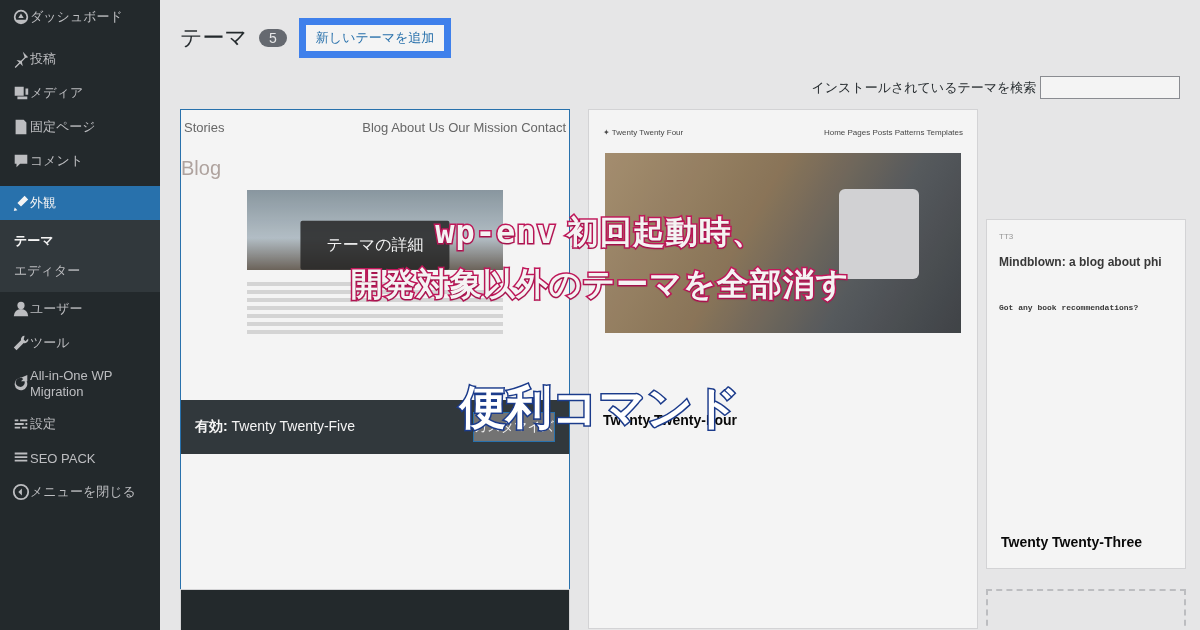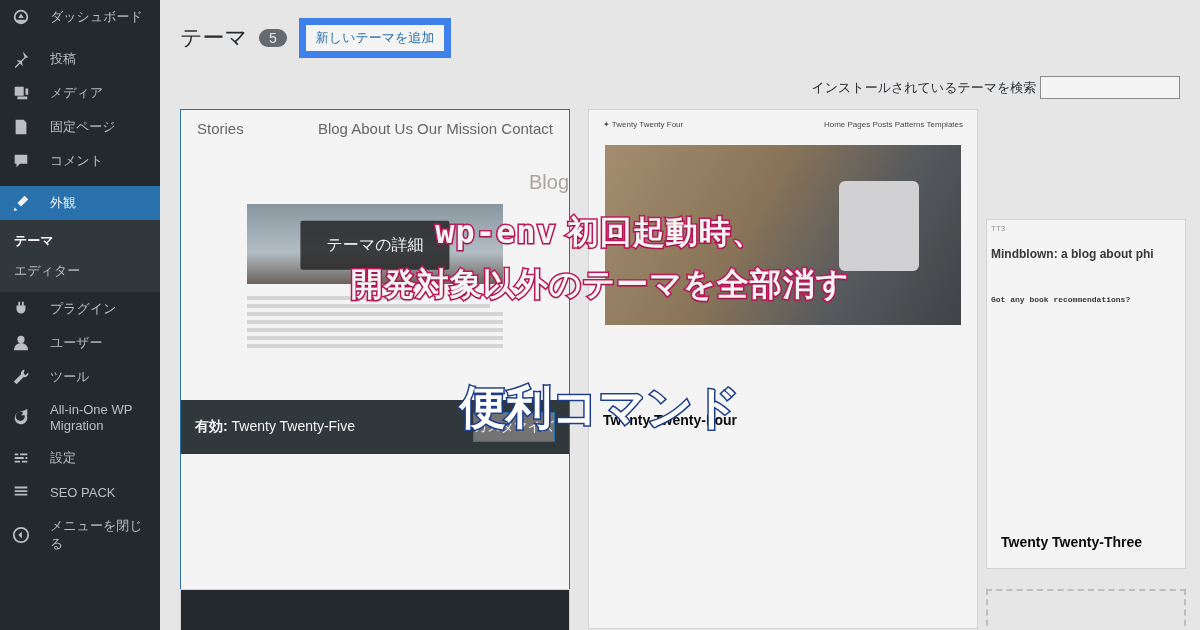--- a/index.html
+++ b/index.html
@@ -1,19 +1,19 @@
 <!DOCTYPE html>
 <html><head>
 <meta charset="utf-8">
 <style>
 * { margin: 0; padding: 0; box-sizing: border-box; }
 body { font-family: -apple-system, "Segoe UI", sans-serif; background: #f0f0f1; width: 1200px; height: 630px; overflow: hidden; position: relative; }
 
 .sidebar { position: absolute; left: 0; top: 0; width: 160px; height: 630px; background: #1d2327; color: #f0f0f1; font-size: 13px; }
-.side-item { display: flex; align-items: center; padding: 8px 12px; color: #c3c4c7; cursor: pointer; gap: 20px; }
+.side-item { display: flex; align-items: center; padding: 8px 12px; color: #c3c4c7; cursor: pointer; gap: 0; }
 .side-item.active { background: #2271b1; color: #fff; position: relative; }
 .side-item.active::after { content: ""; position: absolute; right: -8px; top: 50%; transform: translateY(-50%); border: 8px solid transparent; border-right-color: #f0f0f1; }
 .side-sub { background: #2c3338; padding: 6px 0; }
 .side-sub-item { padding: 6px 14px; color: #c3c4c7; font-size: 13px; cursor: pointer; }
 .side-sub-item.current { color: #fff; font-weight: 600; }
 .icon { width: 18px; height: 18px; display: inline-flex; align-items: center; justify-content: center; }
 .icon svg { width: 18px; height: 18px; fill: currentColor; }
 
 .main { position: absolute; left: 160px; top: 0; right: 0; height: 630px; padding: 0 20px; background: #f0f0f1; }
 .header { display: flex; align-items: center; gap: 12px; padding: 18px 0 18px 0; }
@@ -26,42 +26,42 @@
 .theme-grid { display: flex; gap: 18px; flex-wrap: wrap; }
 .theme-card { width: 390px; background: #fff; border: 1px solid #dcdcde; position: relative; }
 .theme-card.active { border: 1px solid #2271b1; }
 .theme-thumb { height: 290px; background: #f6f7f7; position: relative; overflow: hidden; }
 .theme-bar { display: flex; justify-content: space-between; align-items: center; padding: 12px 14px; font-size: 14px; font-weight: 600; }
 .theme-card.active .theme-bar { background: #2c3338; color: #fff; }
 .customize-btn { background: #737373; color: #fff; border: 1px solid #2271b1; padding: 5px 0; font-size: 13px; font-weight: 400; cursor: pointer; }
 .details-overlay { position: absolute; top: 50%; left: 50%; transform: translate(-50%, -70%); background: rgba(30,30,30,0.85); color: #fff; padding: 14px 26px; font-size: 16px; border-radius: 2px; }
 
 .third-card { width: 200px; background: #fff; border: 1px solid #dcdcde; position: absolute; right: -6px; top: 110px; height: 350px; }
-.third-thumb { height: 300px; background: #fff; padding: 4px; font-size: 9px; color: #333; }
+.third-thumb { height: 300px; background: #fff; padding: 12px; font-size: 9px; color: #333; }
 .third-bar { padding: 14px; font-weight: 600; font-size: 14px; }
 
 .theme-card.bottom { position: absolute; left: 0; top: 480px; height: 160px; }
 .hatchery { background: #1d2327; color: #e5e5e5; height: 100%; padding: 36px 36px 0 36px; font-family: Georgia, serif; font-size: 26px; line-height: 1.4; }
 .infin { color: #888; font-size: 20px; margin-bottom: 18px; }
 
 .add-card { position: absolute; right: -6px; top: 480px; width: 200px; height: 160px; border: 2px dashed #c3c4c7; display: flex; align-items: center; justify-content: center; color: #a7aaad; }
 .plus { font-size: 60px; font-weight: 300; }
 
 
 .thumb1 { background: #fff; }
-.thumb1-nav { display: flex; justify-content: space-between; padding: 10px 16px; font-size: 15px; color: #666; }
-.thumb1-blog { text-align: right; color: #b5a8a3; font-size: 20px; margin: 24px 0 8px; font-weight: 300; }
+.thumb1-nav { display: flex; justify-content: space-between; padding: 10px 3px; font-size: 13px; color: #666; }
+.thumb1-blog { text-align: left; color: #b5a8a3; font-size: 20px; margin: 12px 0 8px; font-weight: 300; }
 .thumb1-img { width: 66%; height: 80px; margin: 10px auto 12px; display: block; background: linear-gradient(180deg,#8b9aa3 0%,#b8c4cc 60%,#6b6258 100%); }
 .thumb1-lines { width: 66%; margin: 0 auto; }
 .thumb1-lines .ln { height: 4px; background: #ddd; margin-bottom: 4px; }
 .thumb1-lines .ln:nth-child(1){width:60%}
 .thumb1-lines .ln:nth-child(2){width:95%}
 
 .thumb2 { background: #fff; }
-.thumb2-nav { display: flex; justify-content: space-between; padding: 10px 14px; font-size: 8px; color: #444; }
+.thumb2-nav { display: flex; justify-content: space-between; padding: 10px 14px; font-size: 8px; color: #444; margin-top: 8px; }
 .thumb2-hero { width: 92%; height: 180px; margin: 6px auto 0; background: linear-gradient(120deg,#a8906f 0%,#8c7556 40%,#54585c 70%,#3b3f43 100%); position:relative; }
 .thumb2-hero::after { content:""; position:absolute; right:12%; top:20%; width:80px; height:90px; background:#d9dadc; border-radius:6px; }
 
 .third-thumb h4 { font-size: 12px; font-weight: 600; margin: 14px 0 12px; }
 .book-row { display: flex; gap: 14px; font-size: 8px; }
 .book-col { flex: 1; }
 .book-col b { display: block; font-size: 9px; margin-bottom: 4px; }
 .mini { font-size: 6px; color: #999; margin-top: 6px; }
 .recs { font-size: 8px; font-weight: 600; margin-top: 34px; font-family: Liberation Mono, monospace; }
 .tt3 { font-size: 8px; color: #999; }
@@ -125,28 +125,20 @@
         <svg viewBox="0 0 20 20">
           <path d="M14 2l4 4-8 8-4-4zM3 15l3 3-4 1z"></path>
         </svg>
       </span>
       <span>外観</span>
     </div>
   <div class="side-sub">
     <div class="side-sub-item current">テーマ</div>
     <div class="side-sub-item">エディター</div>
   </div>
-  <div class="side-item">
-      <span class="icon">
-        <svg viewBox="0 0 20 20">
-          <path d="M7 2v4H5v4a5 5 0 0010 0V6h-2V2h-2v4H9V2z"></path>
-        </svg>
-      </span>
-      <span>プラグイン</span>
-    </div>
   <div class="side-item">
       <span class="icon">
         <svg viewBox="0 0 20 20">
           <circle cx="10" cy="6" r="4"></circle>
           <path d="M2 18a8 8 0 0116 0z"></path>
         </svg>
       </span>
       <span>ユーザー</span>
     </div>
   <div class="side-item">

